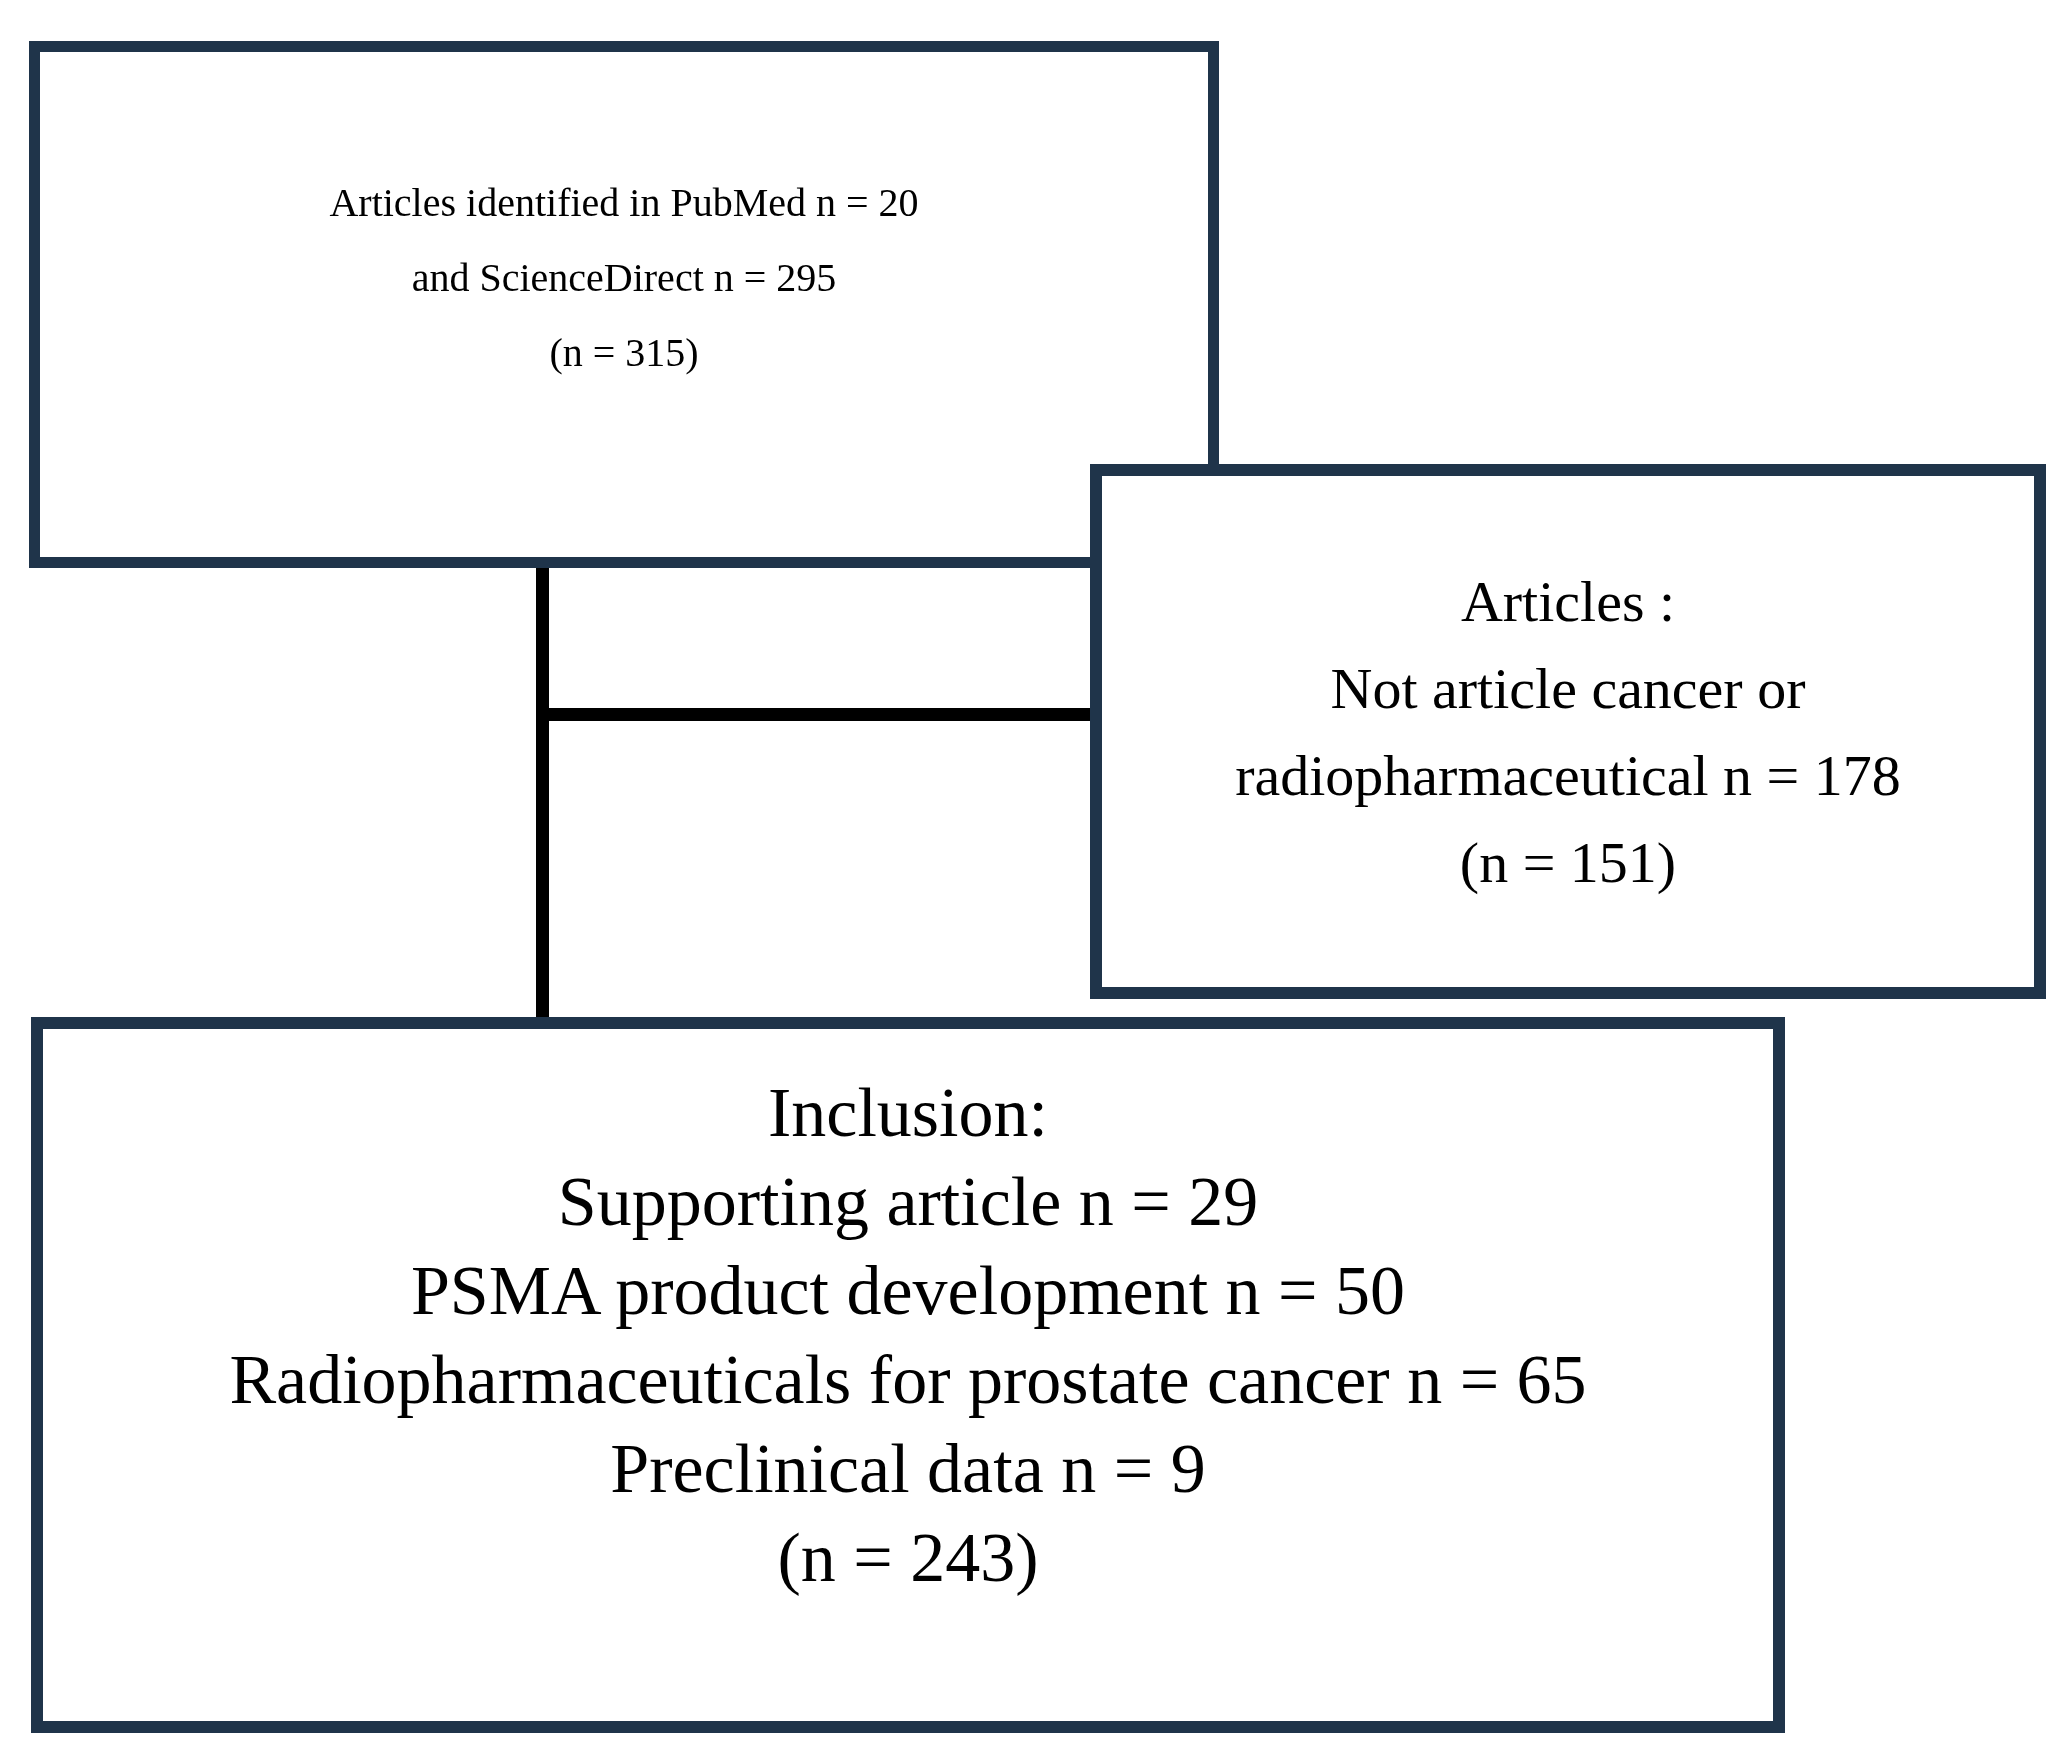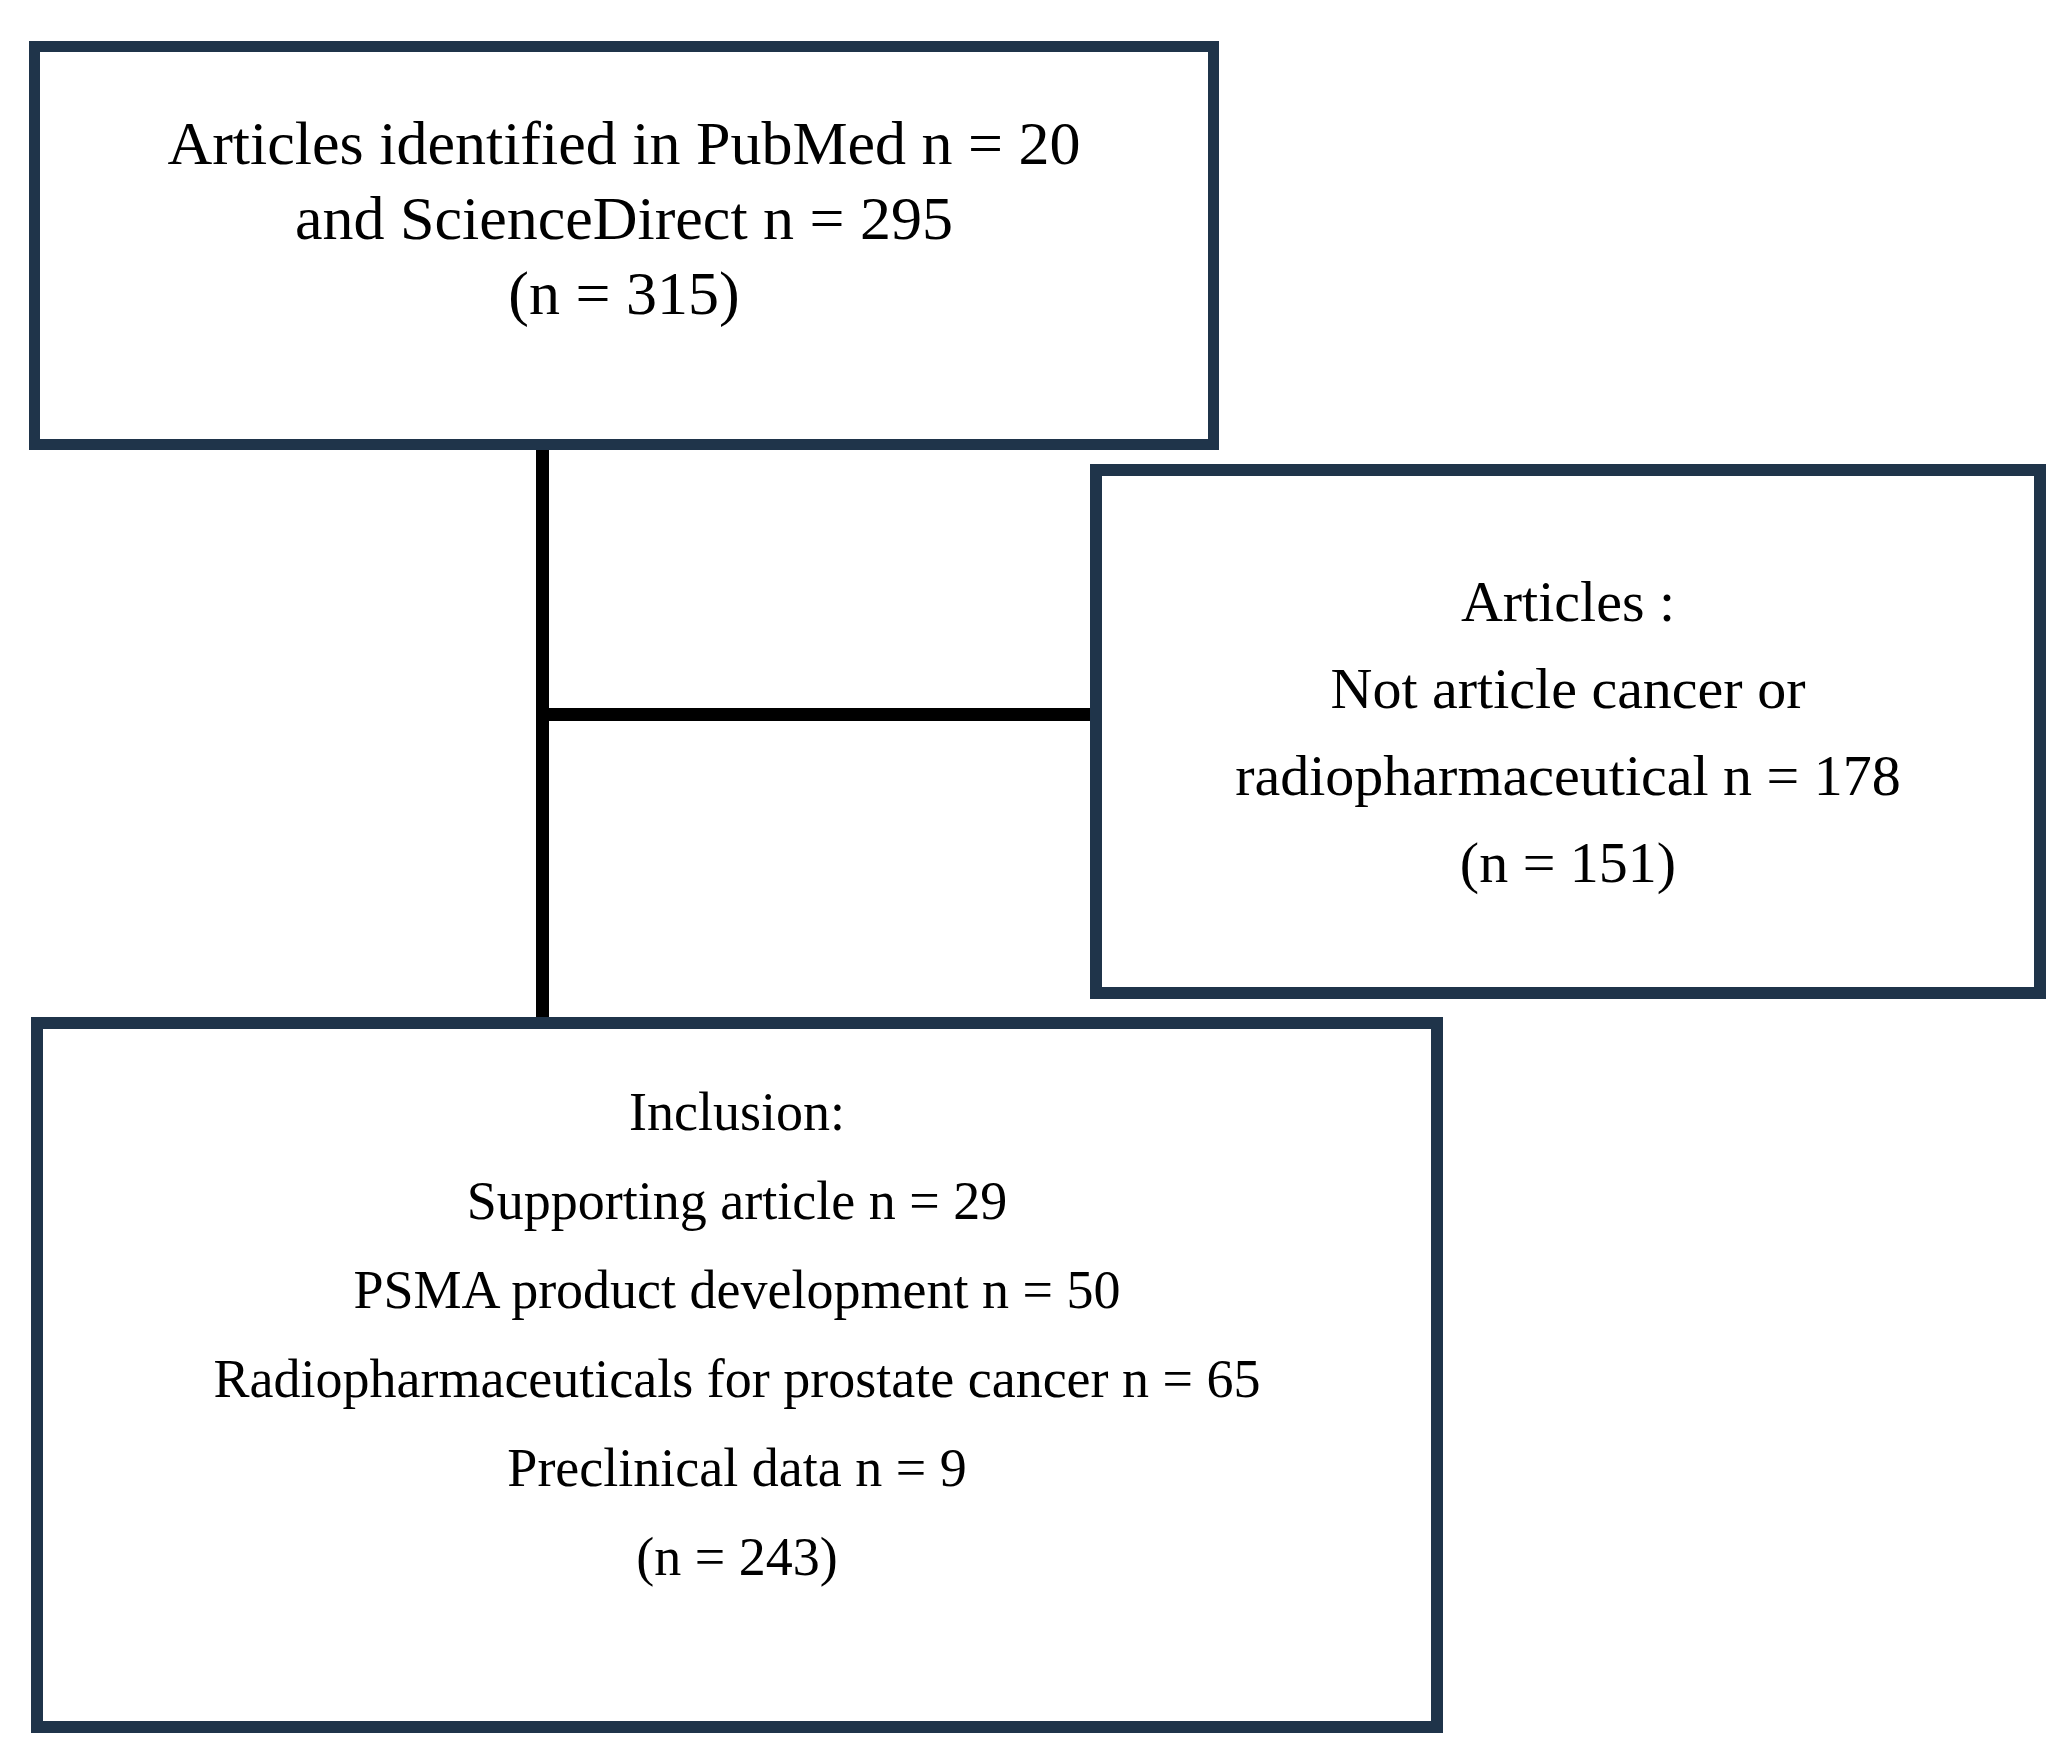--- a/index.html
+++ b/index.html
@@ -28,41 +28,41 @@
     text-align: center;
     z-index: 2;
   }
   .box .line {
     white-space: nowrap;
   }
   .box-identification {
     left: 29px;
     top: 41px;
     width: 1190px;
-    height: 409px;
-    font-size: 62px;
+    height: 527px;
+    font-size: 40px;
     line-height: 75px;
     padding-bottom: 54px;
   }
   .box-exclusion {
     left: 1090px;
     top: 464px;
     width: 956px;
     height: 535px;
     border-width: 12.6px;
     font-size: 58px;
     line-height: 87px;
   }
   .box-inclusion {
     left: 31px;
     top: 1017px;
-    width: 1412px;
+    width: 1754px;
     height: 716px;
     border-width: 12.6px;
-    font-size: 54px;
+    font-size: 70px;
     line-height: 89px;
     padding-bottom: 80px;
   }
   .connector {
     position: absolute;
     background: #000000;
     z-index: 1;
   }
   .connector-vertical {
     left: 536px;

